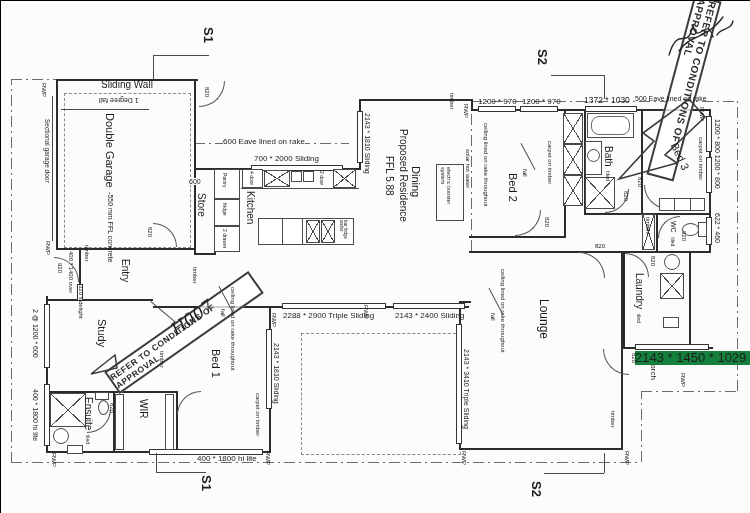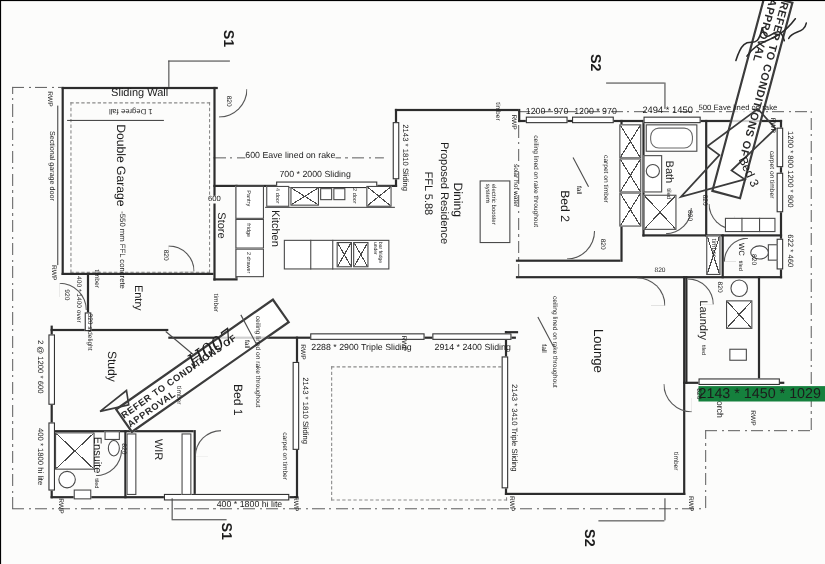--- a/index.html
+++ b/index.html
@@ -232,23 +232,23 @@
   <div class="lbl v" style="left:208px;top:348px;font-size:11px;">Bed 1</div>
   <div class="lbl v" style="left:136px;top:398px;font-size:10px;">WIR</div>
   <div class="lbl v" style="left:78px;top:396px;">
     <span style="font-size:10px;">Ensuite</span>
     <span style="font-size:5px;">tiled</span>
   </div>
 
   <div class="lbl" style="left:253px;top:154px;font-size:8px;">700 * 2000 Sliding</div>
   <div class="lbl" style="left:477px;top:97px;font-size:8px;">1200 * 970</div>
   <div class="lbl" style="left:521px;top:97px;font-size:8px;">1200 * 970</div>
-  <div class="lbl" style="left:583px;top:95px;font-size:8.5px;">2494 * 1450</div>
+  <div class="lbl" style="left:583px;top:95px;font-size:8.5px;">1372 * 1030</div>
   <div class="lbl" style="left:282px;top:311px;font-size:8px;">2288 * 2900 Triple Sliding</div>
-  <div class="lbl" style="left:394px;top:311px;font-size:8px;">2914 * 2400 Sliding</div>
+  <div class="lbl" style="left:394px;top:311px;font-size:8px;">2143 * 2400 Sliding</div>
   <div class="lbl" style="left:634px;top:350px;font-size:13px;background:#15803d;">2143 * 1450 * 1029 combo</div>
   <div class="lbl" style="left:196px;top:454px;font-size:8px;">400 * 1800 hi lite</div>
   <div class="lbl v" style="left:363px;top:112px;font-size:7px;">2143 * 1810 Sliding</div>
   <div class="lbl v" style="left:272px;top:342px;font-size:7px;">2143 * 1810 Sliding</div>
   <div class="lbl v" style="left:462px;top:348px;font-size:7px;">2143 * 3410 Triple Sliding</div>
   <div class="lbl v" style="left:31px;top:308px;font-size:7px;">2 @ 1200 * 600</div>
   <div class="lbl v" style="left:31px;top:388px;font-size:7px;">400 * 1800 hi lite</div>
   <div class="lbl v" style="left:67px;top:250px;font-size:6px;">400 * 1400 over</div>
   <div class="lbl v" style="left:77px;top:284px;font-size:6px;">320 sidelight</div>
   <div class="lbl v" style="left:713px;top:118px;font-size:7px;">1200 * 800 1200 * 800</div>

